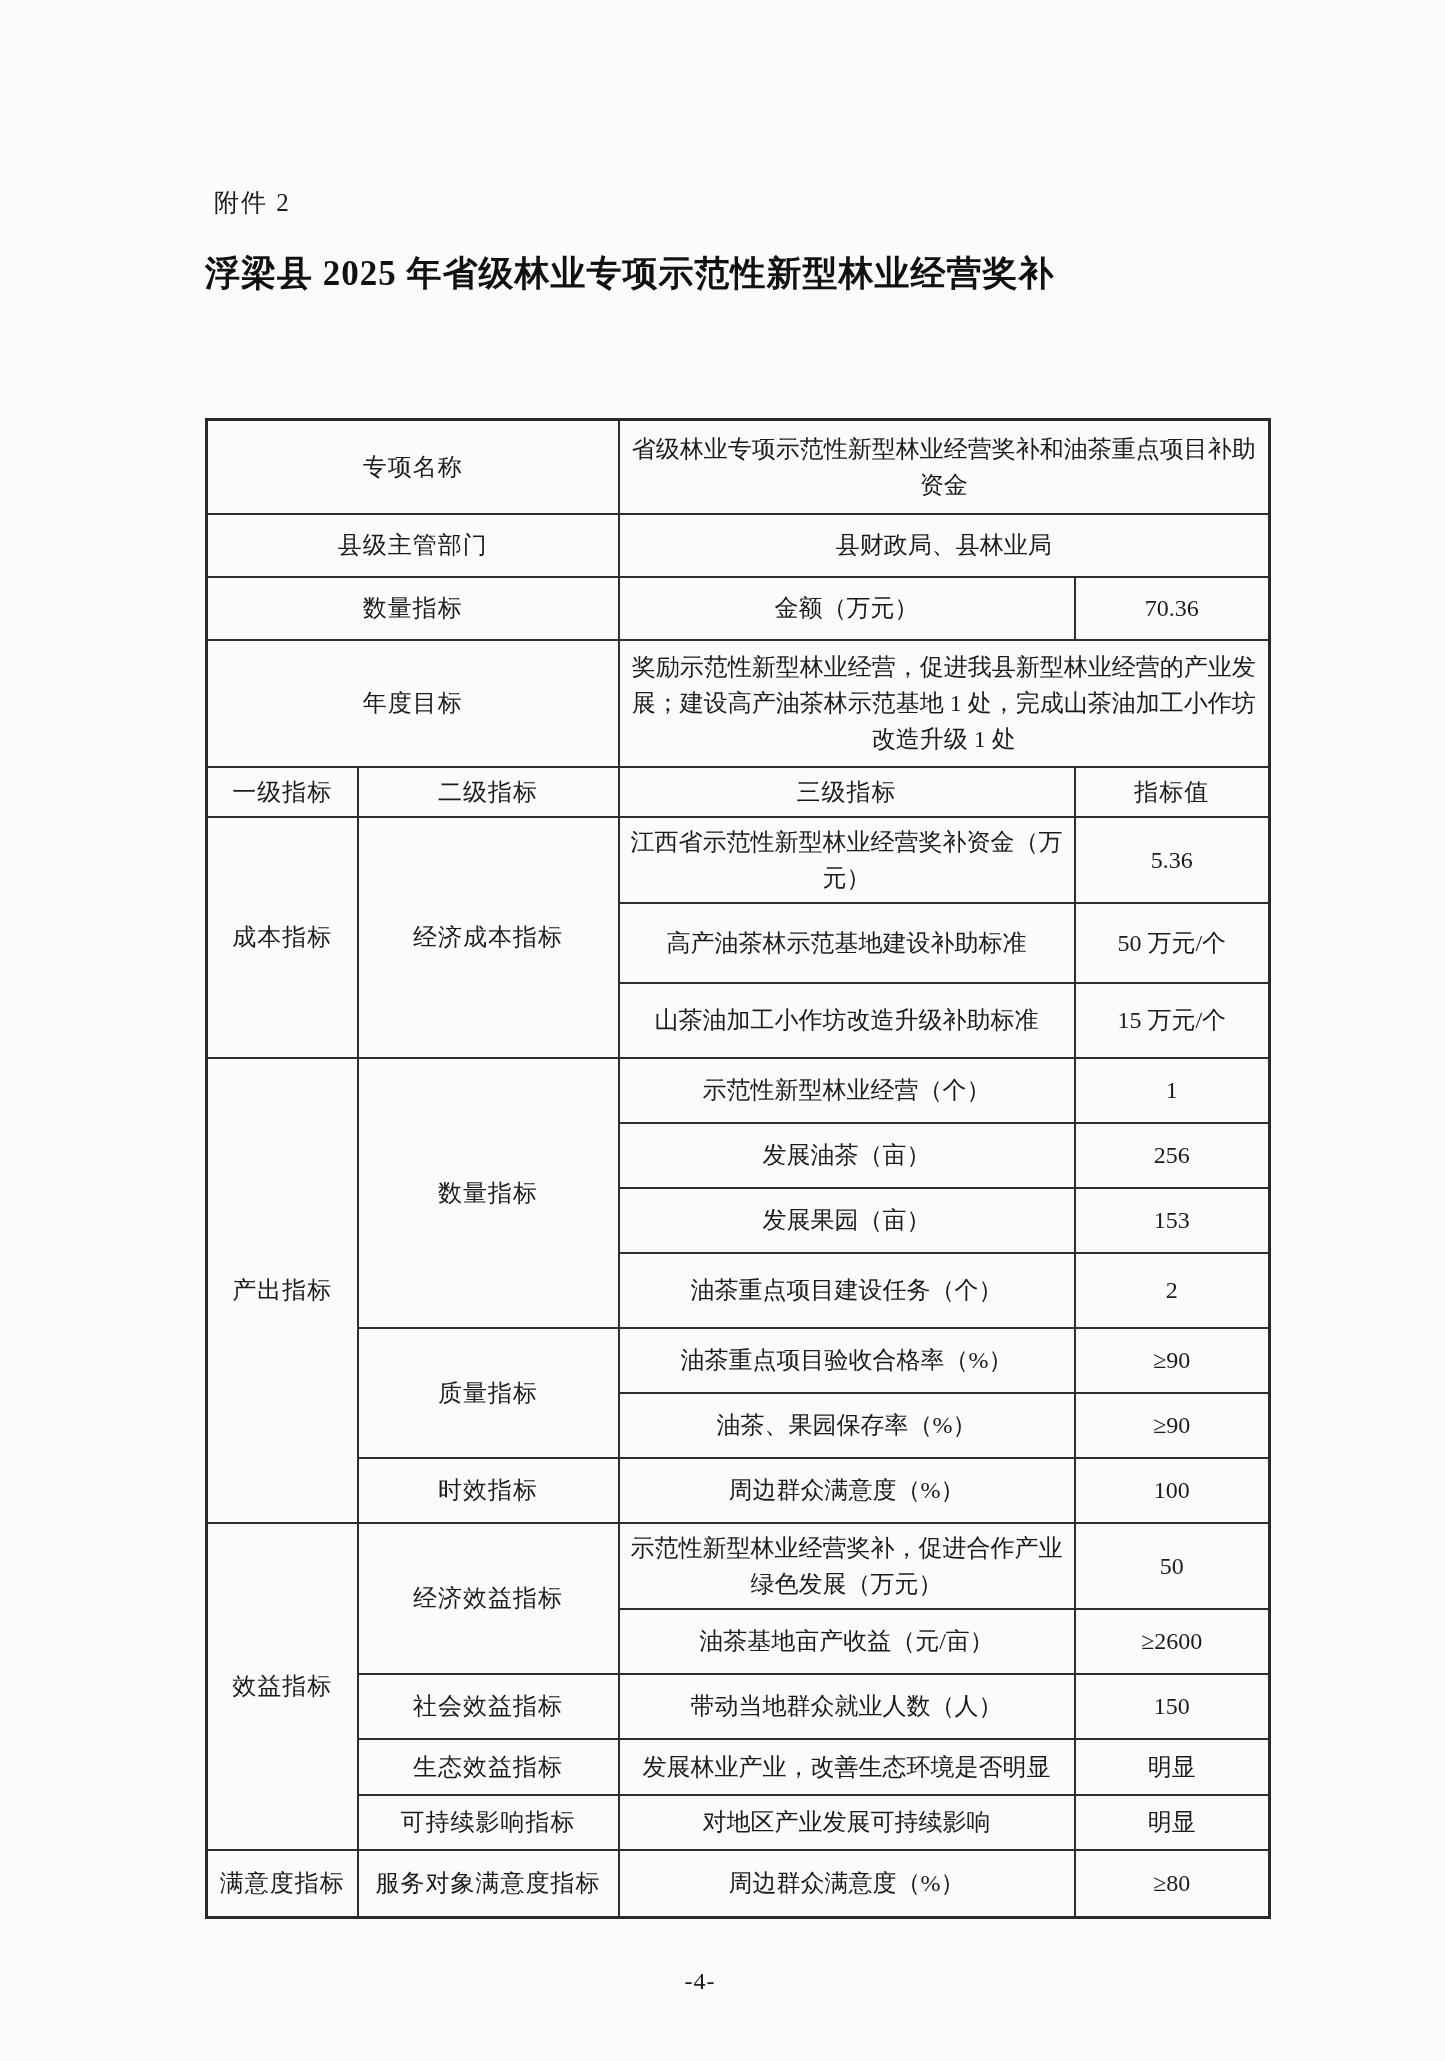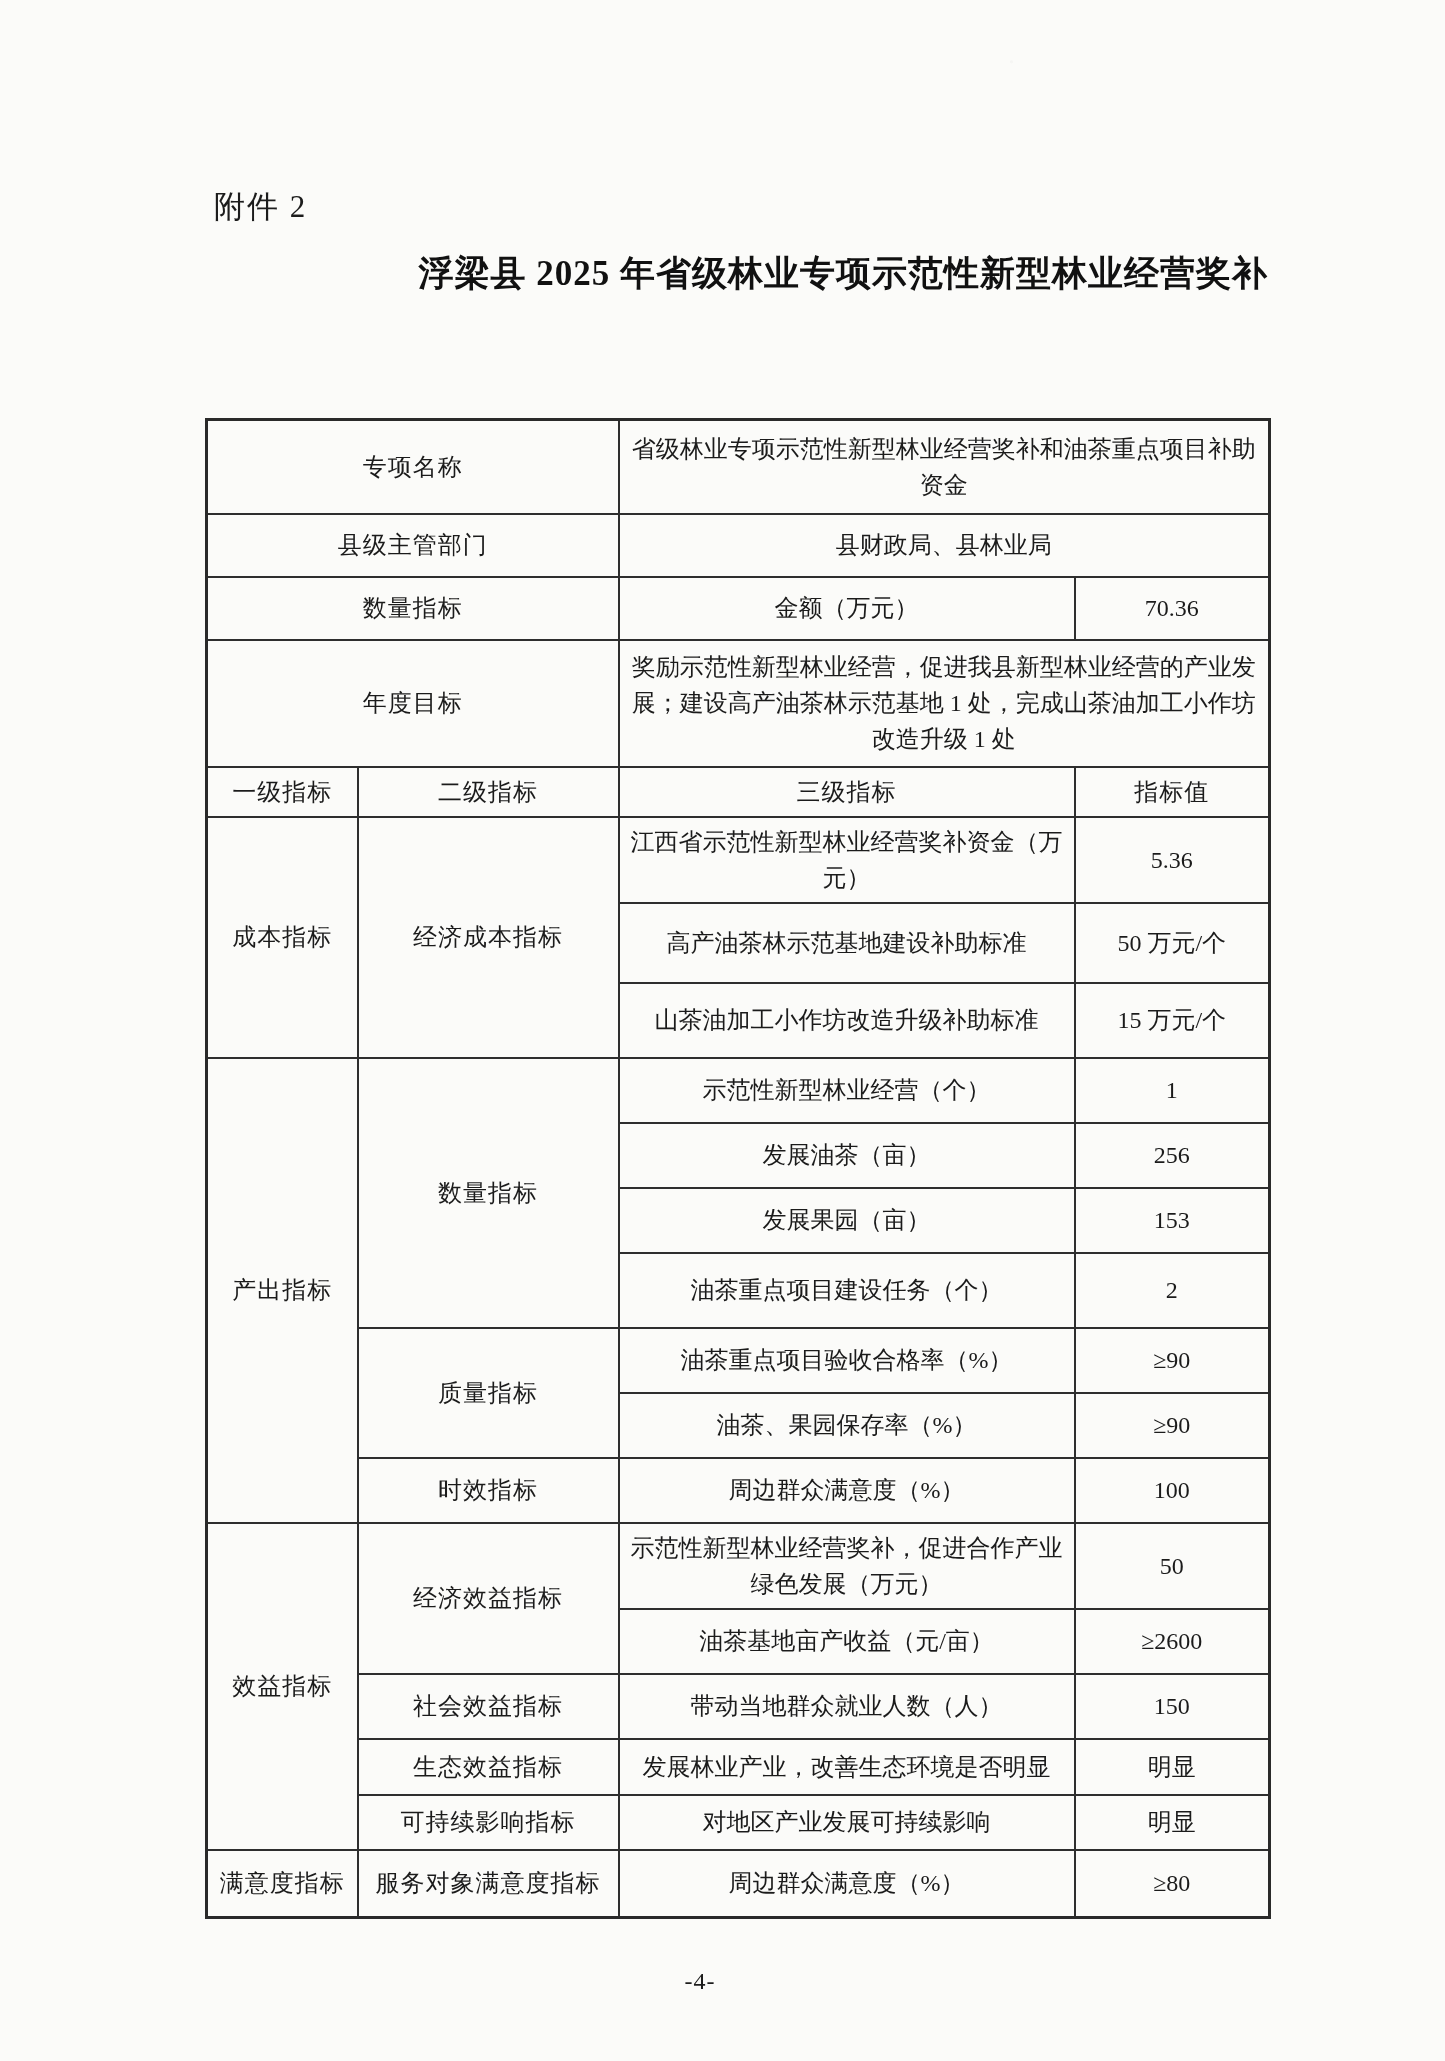--- a/index.html
+++ b/index.html
@@ -9,25 +9,25 @@
     position:relative;
     font-family:"Liberation Serif","DejaVu Serif",serif;
     color:#1c1c1c;
     -webkit-font-smoothing:antialiased;
   }
   .page{position:absolute;inset:0;background:
     radial-gradient(circle at 70% 3%, rgba(0,0,0,0.025) 0 1px, transparent 2px),
     #fbfbf9;}
   .attachment{
     position:absolute;left:214px;top:186px;
-    font-size:31px;letter-spacing:2px;
+    font-size:25px;letter-spacing:2px;
   }
   .doc-title{
     position:absolute;left:205px;top:246px;width:1063px;
-    text-align:right;font-weight:bold;font-size:35px;
+    text-align:left;font-weight:bold;font-size:35px;
     line-height:1.62;letter-spacing:1px;color:#111;
   }
   table.perf{
     position:absolute;left:205px;top:418px;width:1063px;
     border-collapse:collapse;table-layout:fixed;
     font-size:24px;color:#1b1b1b;
   }
   table.perf td{
     border:2px solid #2e2e2e;
     vertical-align:middle;

